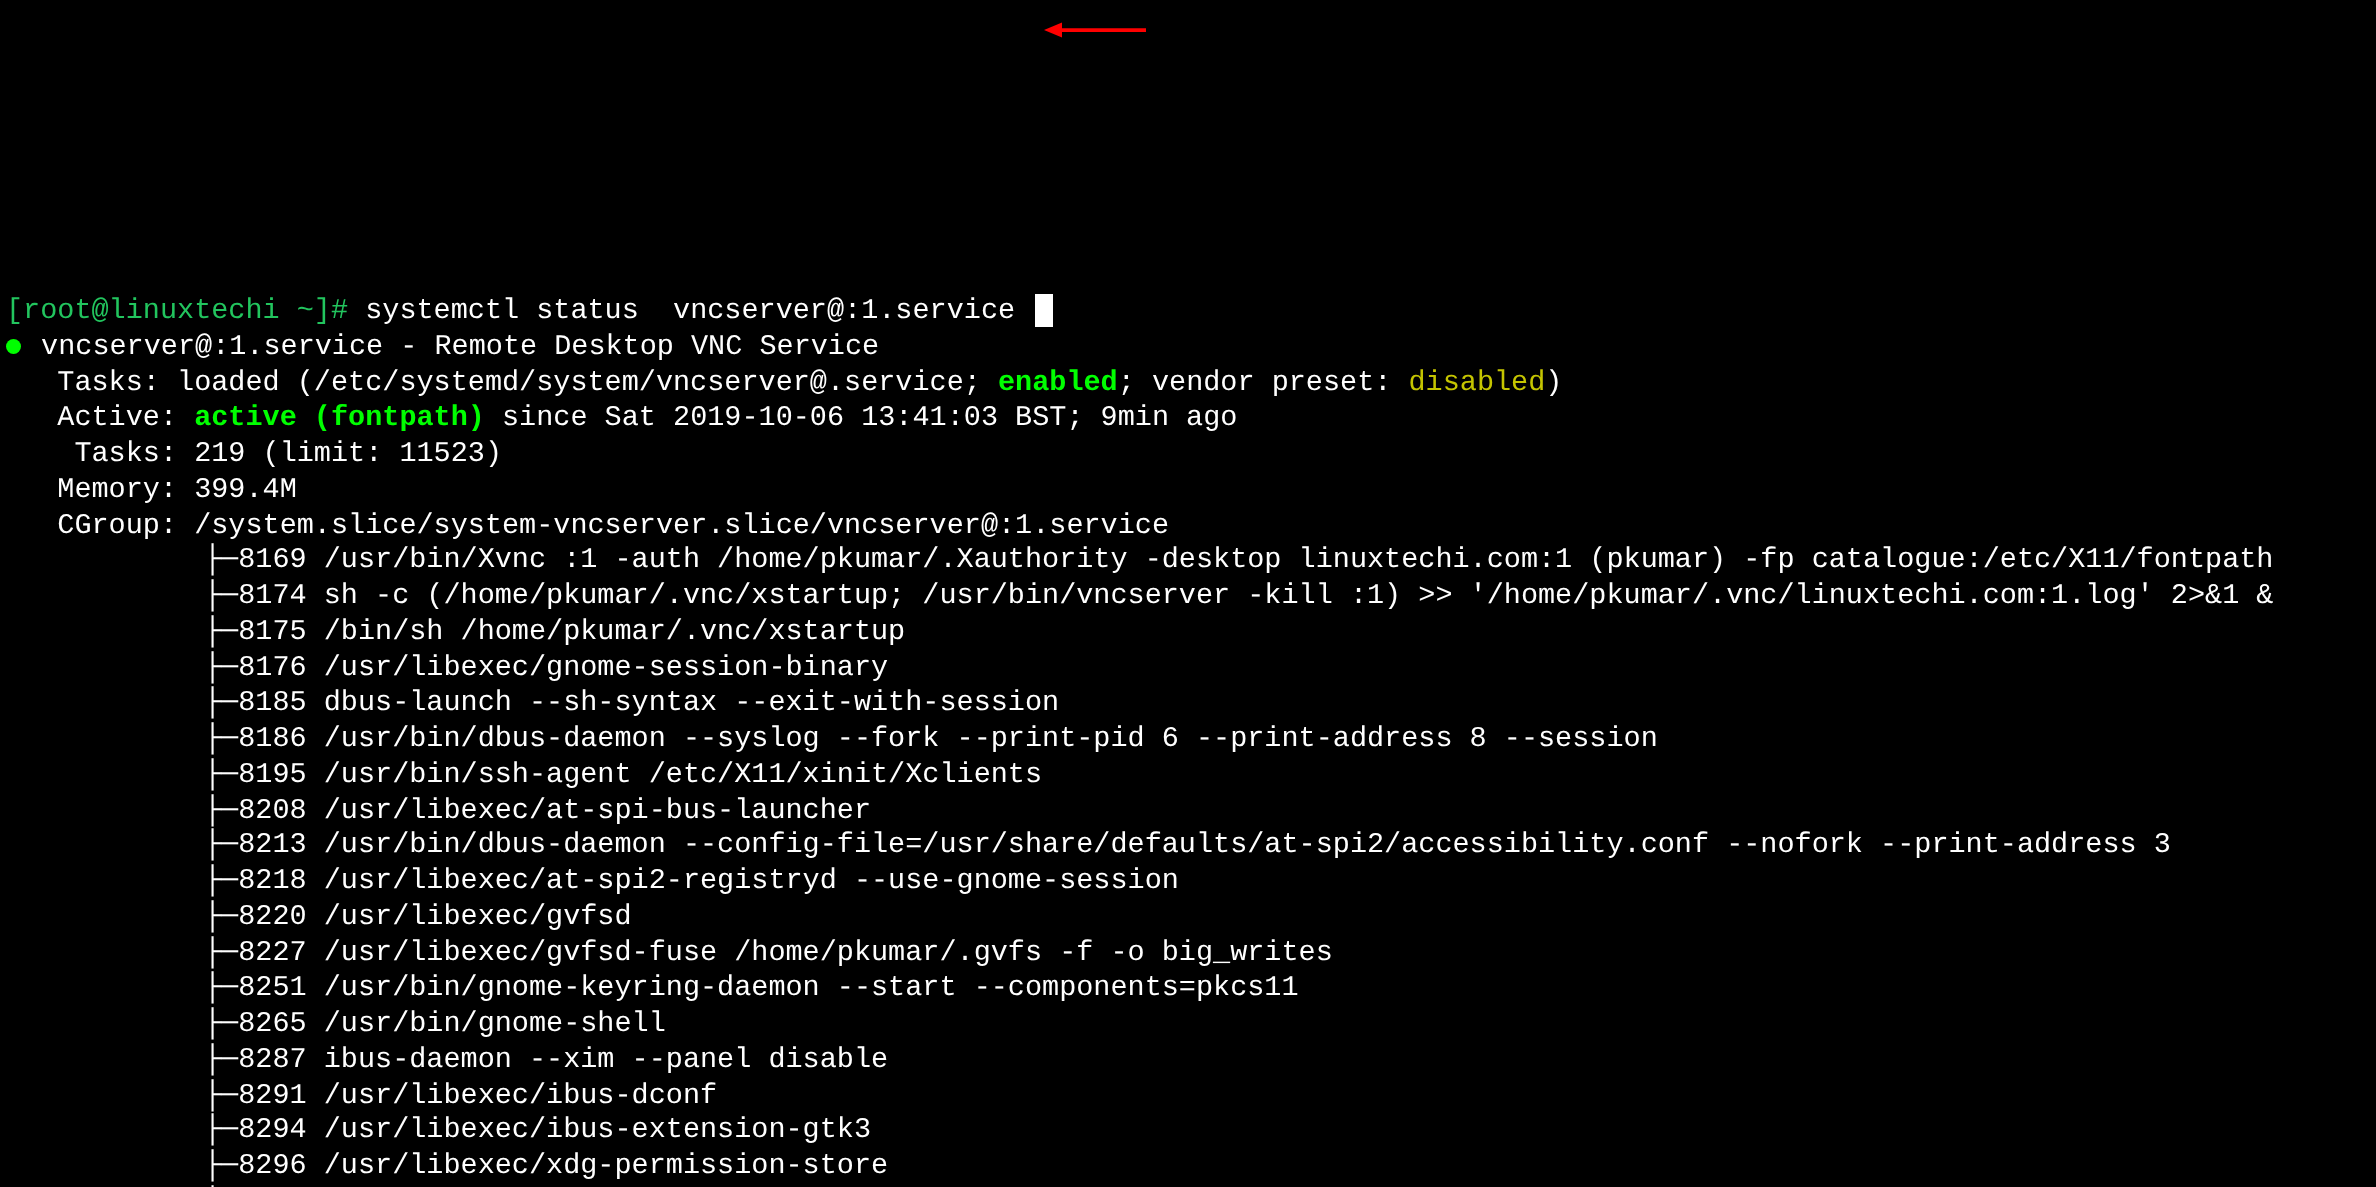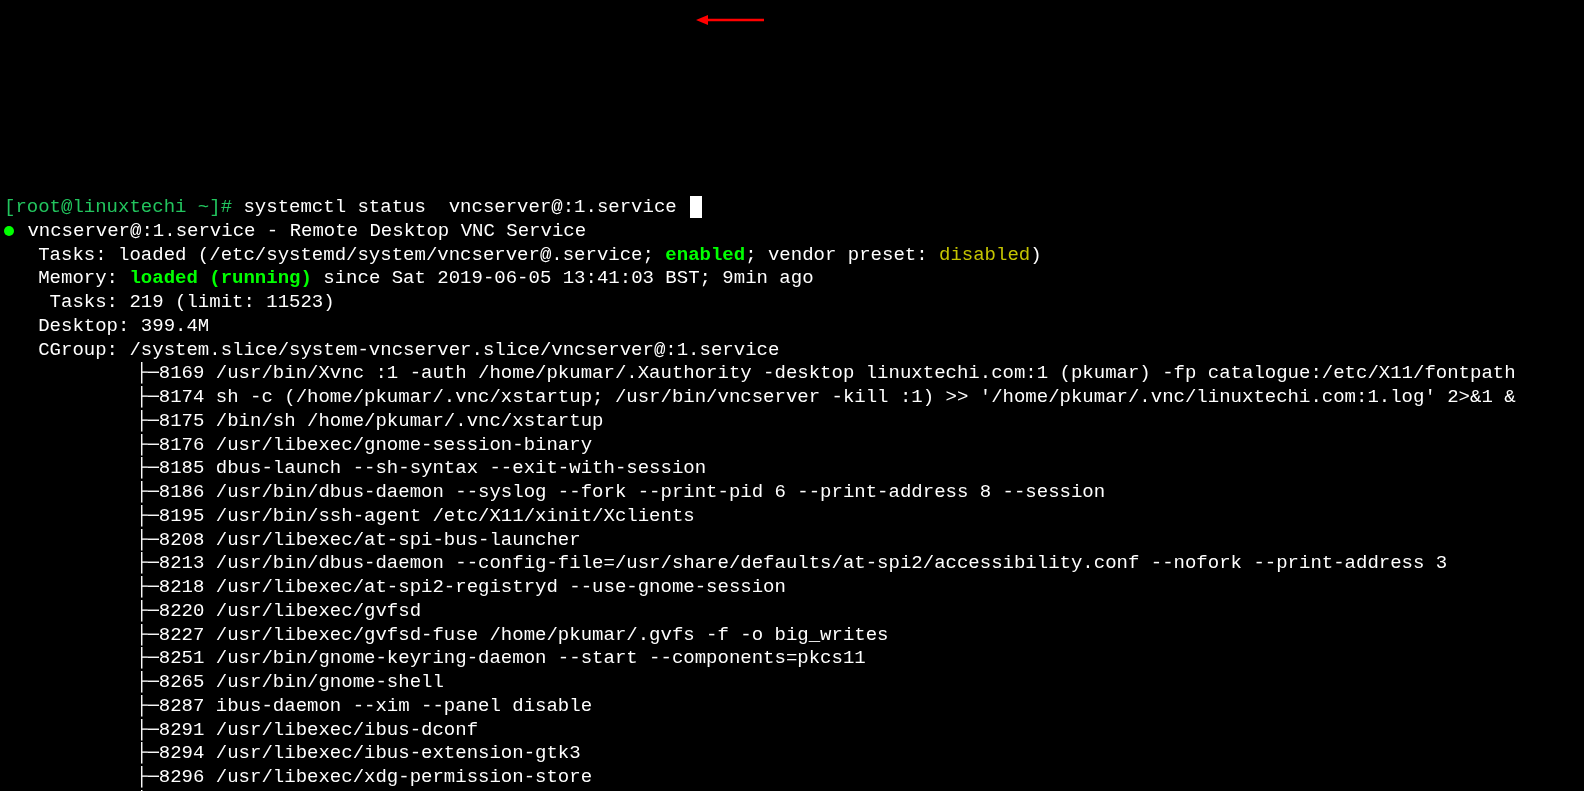--- a/index.html
+++ b/index.html
@@ -54,21 +54,21 @@
 <div>
 
 <svg class="arrow" viewBox="0 0 70 12">
   <line x1="68" y1="6" x2="6" y2="6" stroke="#ff0000" stroke-width="2.5"></line>
   <polygon points="0,6 12,1 12,11" fill="#ff0000"></polygon>
 </svg>
 
 <span class="line clip"><span class="prompt">[root@linuxtechi ~]# </span><span class="command">systemctl status  vncserver@:1.service</span> <span class="cursor-block"></span></span>
 <span class="line clip"><span class="dot"></span><span> vncserver@:1.service - Remote Desktop VNC Service</span></span>
 <span class="line clip"><span>   Tasks:</span><span> loaded (/etc/systemd/system/vncserver@.service; </span><span class="green">enabled</span><span>; vendor preset: </span><span class="yellow-soft">disabled</span><span>)</span></span>
-<span class="line clip"><span>   Memory:</span><span class="green"> loaded (running)</span><span> since Sat 2019-06-05 13:41:03 BST; 9min ago</span></span>
+<span class="line clip"><span>   Active:</span><span class="green"> active (fontpath)</span><span> since Sat 2019-10-06 13:41:03 BST; 9min ago</span></span>
 <span class="line clip"><span>    Tasks:</span><span> 219 (limit: 11523)</span></span>
-<span class="line clip"><span>   Desktop:</span><span> 399.4M</span></span>
+<span class="line clip"><span>   Memory:</span><span> 399.4M</span></span>
 <span class="line clip"><span>   CGroup:</span><span> /system.slice/system-vncserver.slice/vncserver@:1.service</span></span>
 <div id="tree" class="tree"><div class="tree-row">├─8169 /usr/bin/Xvnc :1 -auth /home/pkumar/.Xauthority -desktop linuxtechi.com:1 (pkumar) -fp catalogue:/etc/X11/fontpath</div><div class="tree-row">├─8174 sh -c (/home/pkumar/.vnc/xstartup; /usr/bin/vncserver -kill :1) &gt;&gt; '/home/pkumar/.vnc/linuxtechi.com:1.log' 2&gt;&amp;1 &amp;</div><div class="tree-row">├─8175 /bin/sh /home/pkumar/.vnc/xstartup</div><div class="tree-row">├─8176 /usr/libexec/gnome-session-binary</div><div class="tree-row">├─8185 dbus-launch --sh-syntax --exit-with-session</div><div class="tree-row">├─8186 /usr/bin/dbus-daemon --syslog --fork --print-pid 6 --print-address 8 --session</div><div class="tree-row">├─8195 /usr/bin/ssh-agent /etc/X11/xinit/Xclients</div><div class="tree-row">├─8208 /usr/libexec/at-spi-bus-launcher</div><div class="tree-row">├─8213 /usr/bin/dbus-daemon --config-file=/usr/share/defaults/at-spi2/accessibility.conf --nofork --print-address 3</div><div class="tree-row">├─8218 /usr/libexec/at-spi2-registryd --use-gnome-session</div><div class="tree-row">├─8220 /usr/libexec/gvfsd</div><div class="tree-row">├─8227 /usr/libexec/gvfsd-fuse /home/pkumar/.gvfs -f -o big_writes</div><div class="tree-row">├─8251 /usr/bin/gnome-keyring-daemon --start --components=pkcs11</div><div class="tree-row">├─8265 /usr/bin/gnome-shell</div><div class="tree-row">├─8287 ibus-daemon --xim --panel disable</div><div class="tree-row">├─8291 /usr/libexec/ibus-dconf</div><div class="tree-row">├─8294 /usr/libexec/ibus-extension-gtk3</div><div class="tree-row">├─8296 /usr/libexec/xdg-permission-store</div><div class="tree-row">├─8300 /usr/libexec/ibus-x11 --kill-daemon</div></div>
 </div>
 
 
 
 
 </body></html>

